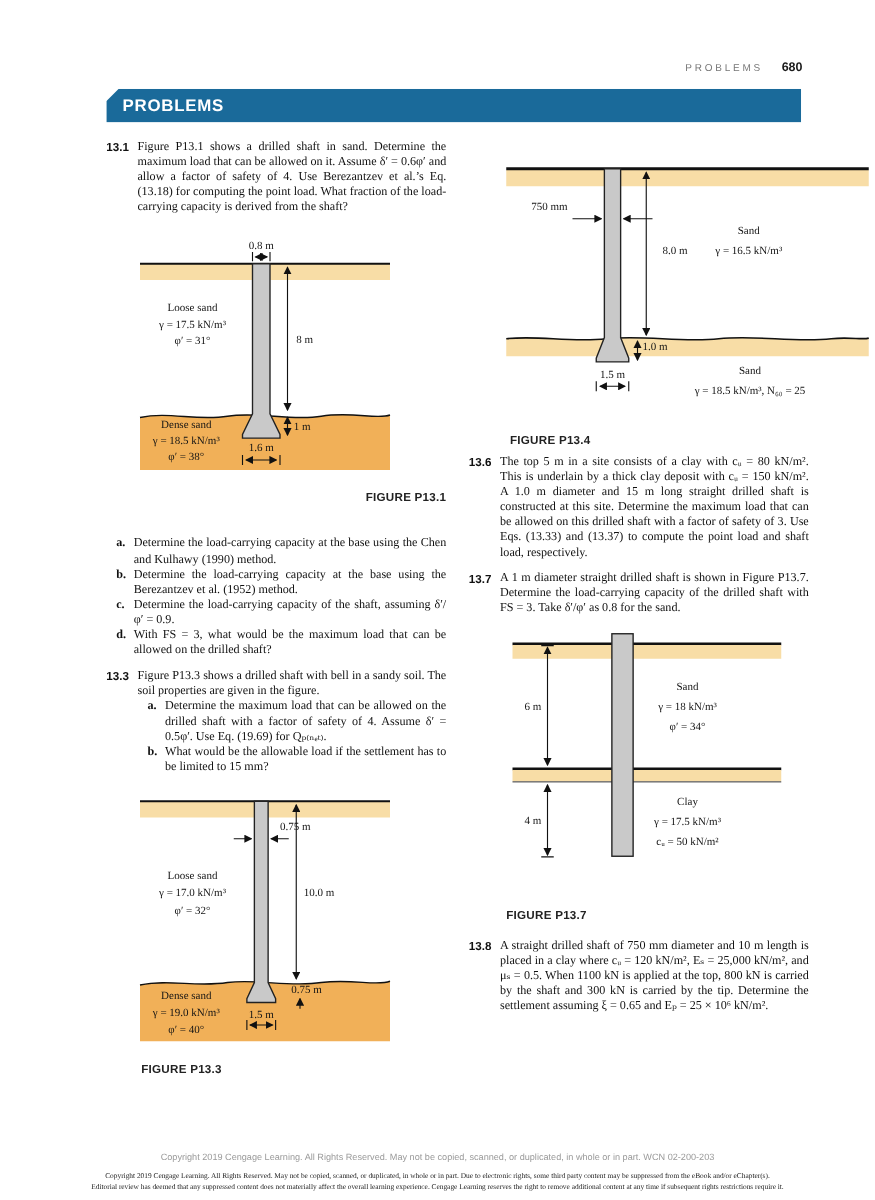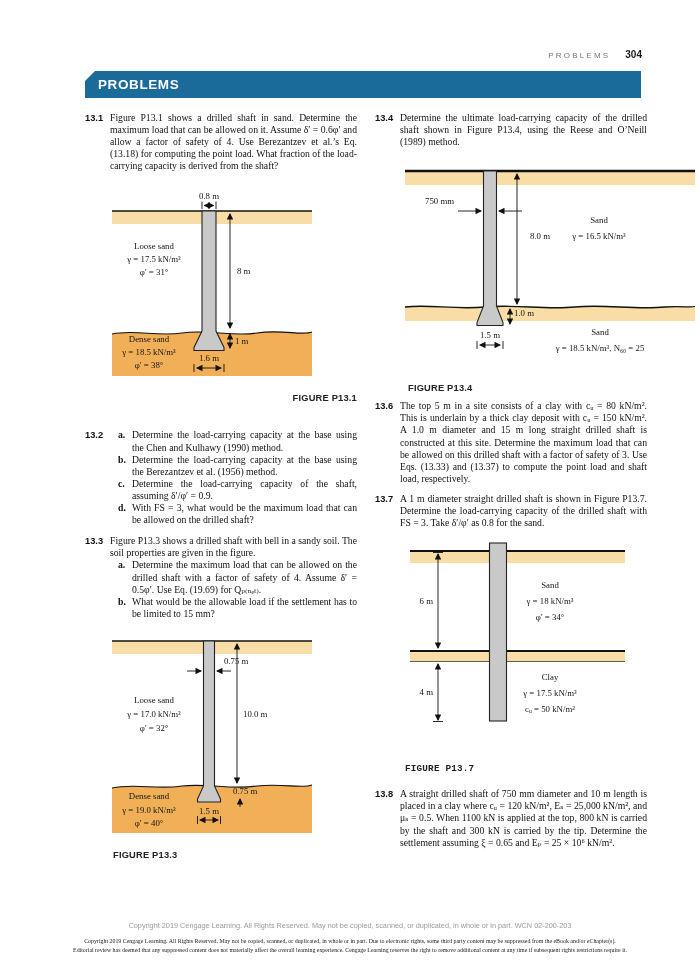--- a/index.html
+++ b/index.html
@@ -51,21 +51,21 @@
                   font-family:"Liberation Sans","DejaVu Sans",sans-serif; font-size:7.3px; color:#9a9a9a; }
   .footer-small { position:absolute; left:10px; width:680px; text-align:center; font-size:5.9px; color:#222; }
   .fs2 { top:938px; } .fs3 { top:947px; }
 </style>
 </head>
 <body>
 
 <div class="page">
 
   <div class="running-head">
-    <span class="rh-label">PROBLEMS</span><span class="rh-page">304</span>
+    <span class="rh-label">PROBLEMS</span><span class="rh-page">680</span>
   </div>
 
   <div class="banner">
     <div class="banner-title">PROBLEMS</div>
   </div>
 
   <div class="col col-left">
 
     <div class="problem">
       <div class="pnum">13.1</div>
@@ -112,29 +112,28 @@
           <text x="112" y="173" text-anchor="middle">1.6 m</text>
           <line x1="97" y1="176" x2="97" y2="184" class="dim"></line>
             <line x1="127" y1="176" x2="127" y2="184" class="dim"></line>
           <line x1="100" y1="180" x2="124" y2="180" class="dim" marker-start="url(#a1)" marker-end="url(#a1)"></line>
         </g>
       </svg>
       <div class="figcaption m13" style="margin-left:16px;text-align:right;">FIGURE P13.1</div>
     </div>
 
     <div class="problem m26">
-      <div class="pnum">13.2</div>
       <div class="ptext">
         <div class="pitem">
             <span class="ilabel">a.</span>
             <span class="itext">Determine the load-carrying capacity at the base using the Chen and Kulhawy (1990) method.</span>
           </div>
         <div class="pitem">
             <span class="ilabel">b.</span>
-            <span class="itext">Determine the load-carrying capacity at the base using the Berezantzev et al. (1956) method.</span>
+            <span class="itext">Determine the load-carrying capacity at the base using the Berezantzev et al. (1952) method.</span>
           </div>
         <div class="pitem">
             <span class="ilabel">c.</span>
             <span class="itext">Determine the load-carrying capacity of the shaft, assuming δ′/φ′ = 0.9.</span>
           </div>
         <div class="pitem">
             <span class="ilabel">d.</span>
             <span class="itext">With FS = 3, what would be the maximum load that can be allowed on the drilled shaft?</span>
           </div>
       </div>
@@ -197,24 +196,20 @@
           <line x1="143" y1="174" x2="143" y2="166" class="dim" marker-end="url(#a3)"></line>
         </g>
       </svg>
       <div class="figcaption m12" style="margin-left:16px;">FIGURE P13.3</div>
     </div>
 
   </div>
 
   <div class="col col-right">
 
-    <div class="problem">
-      <div class="pnum">13.4</div>
-      <div class="ptext">Determine the ultimate load-carrying capacity of the drilled shaft shown in Figure P13.4, using the Reese and O’Neill (1989) method.</div>
-    </div>
 
     <div class="figure fig m15" style="margin-left:25px;">
       <svg width="300" height="208" viewBox="0 0 300 208">
         <defs>
           <marker id="a4" markerUnits="userSpaceOnUse" markerWidth="6.5" markerHeight="6.5" viewBox="0 0 10 10" refX="8.5" refY="5" orient="auto-start-reverse">
               <path d="M0,0L10,5L0,10Z" fill="#111"></path>
             </marker>
         </defs>
         <rect x="5" y="9" width="290" height="13" class="sand-light"></rect>
         <line x1="5" y1="8" x2="295" y2="8" class="gline" stroke-width="2.4"></line>
@@ -290,21 +285,21 @@
           <line x1="38" y1="13" x2="38" y2="107" class="dim" marker-start="url(#a7)" marker-end="url(#a7)"></line>
           <text x="33" y="63" text-anchor="end">6 m</text>
         </g>
         <g>
           <line x1="38" y1="123" x2="38" y2="179" class="dim" marker-start="url(#a7)" marker-end="url(#a7)"></line>
           <line x1="33" y1="180.5" x2="43" y2="180.5" class="dim"></line>
           <text x="33" y="154" text-anchor="end">4 m</text>
         </g>
         <rect x="89.5" y="2" width="17" height="178" class="shaft"></rect>
       </svg>
-      <div class="figcaption m10" style="margin-left:5px;font-family:Liberation Mono, monospace;">FIGURE P13.7</div>
+      <div class="figcaption m10" style="margin-left:5px;">FIGURE P13.7</div>
     </div>
 
     <div class="problem m14">
       <div class="pnum">13.8</div>
       <div class="ptext">A straight drilled shaft of 750 mm diameter and 10 m length is placed in a clay where cᵤ = 120 kN/m², Eₛ = 25,000 kN/m², and μₛ = 0.5. When 1100 kN is applied at the top, 800 kN is carried by the shaft and 300 kN is carried by the tip. Determine the settlement assuming ξ = 0.65 and Eₚ = 25 × 10⁶ kN/m².</div>
     </div>
 
   </div>
 
   <div class="footer-line1">Copyright 2019 Cengage Learning. All Rights Reserved. May not be copied, scanned, or duplicated, in whole or in part.  WCN 02-200-203</div>

